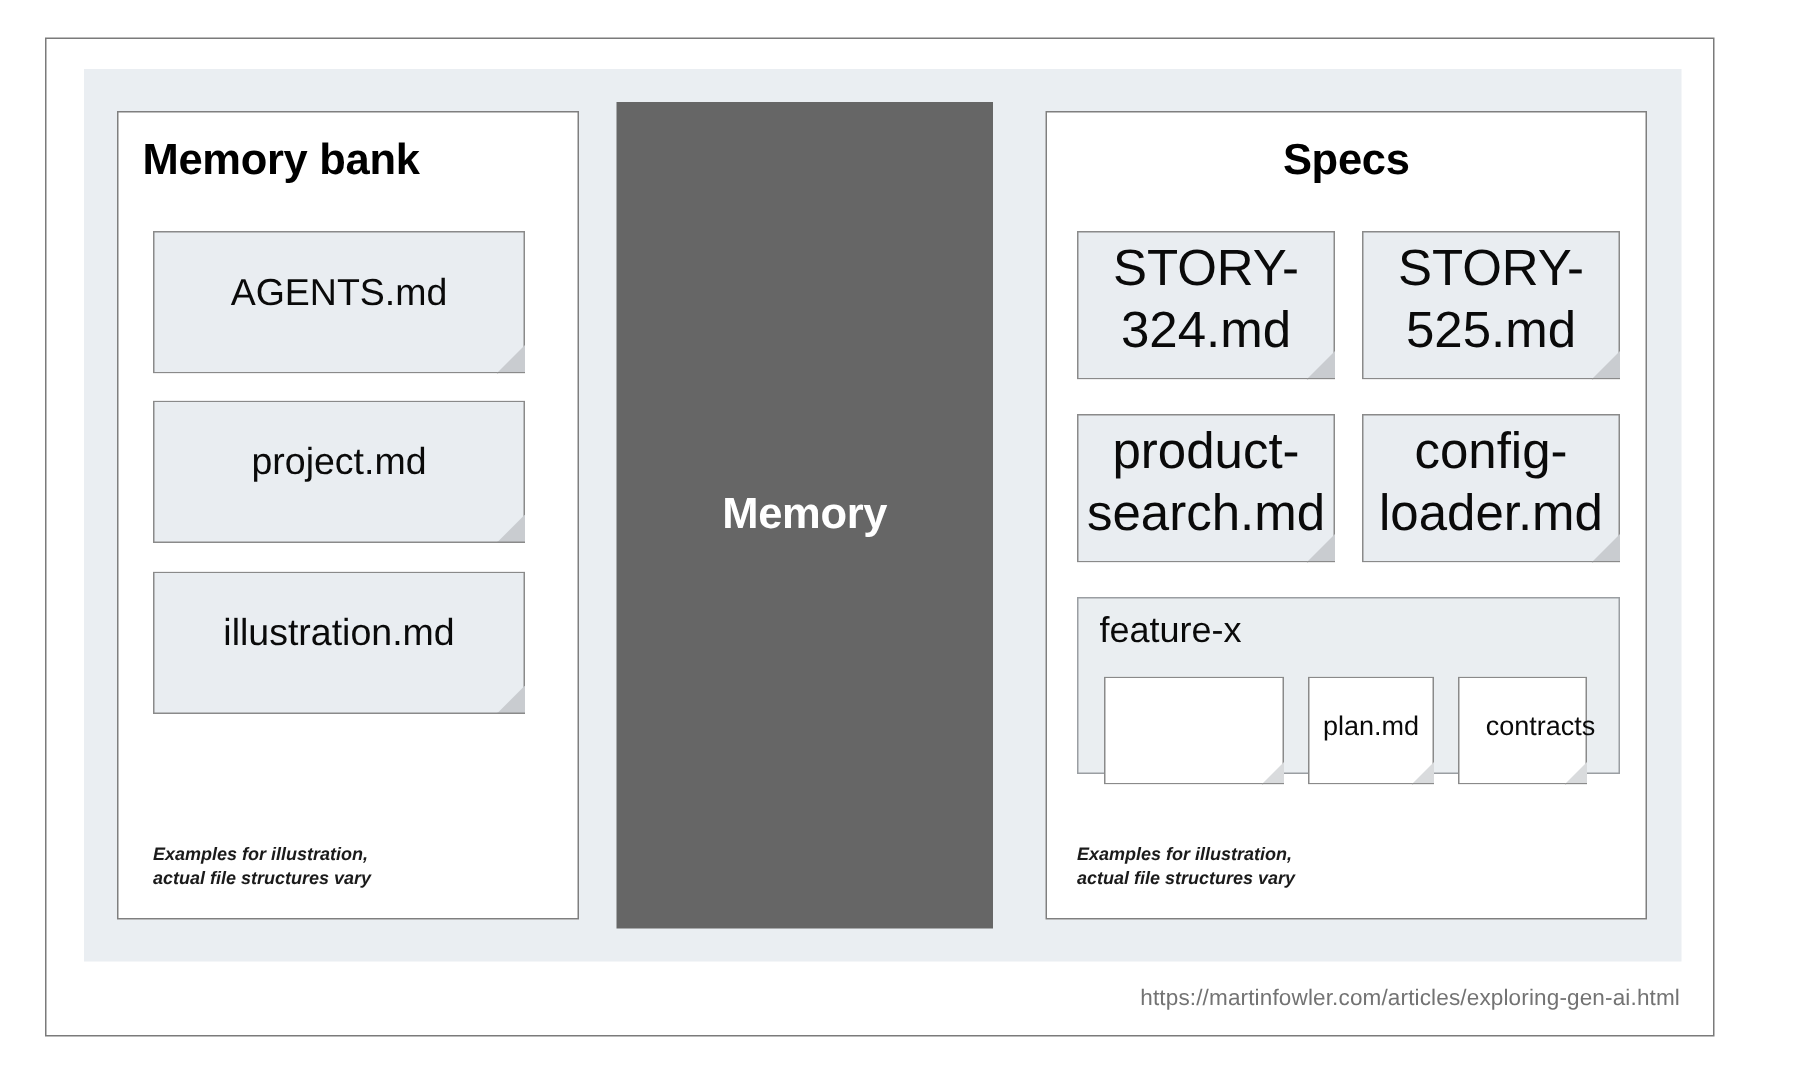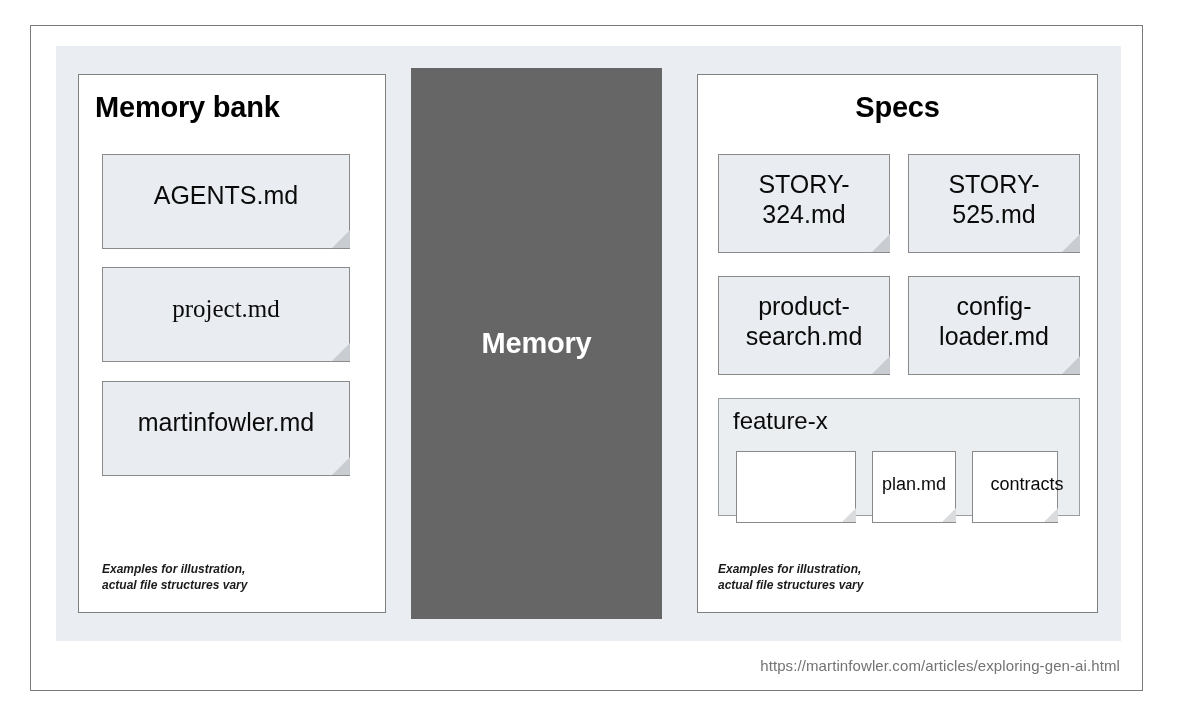--- a/index.html
+++ b/index.html
@@ -134,28 +134,28 @@
 
   
   .mem-card {
     left: 23px;
     width: 248px;
     height: 95px;
     font-size: 25px;
   }
   .mem-card .doc-text { margin-bottom: 12px; }
   #mem-card-0 { top: 79px; }
-  #mem-card-1 { top: 192px; font-family: Liberation Serif, serif; }
+  #mem-card-1 { top: 192px; }
   #mem-card-2 { top: 306px; }
 
   
   .spec-card {
     width: 172px;
     height: 99px;
-    font-size: 25px;
+    font-size: 34px;
   }
   .spec-card .doc-text { margin-bottom: 8px; }
   #spec-card-0 { left: 20px;  top: 79px; }
   #spec-card-1 { left: 210px; top: 79px; }
   #spec-card-2 { left: 20px;  top: 201px; }
   #spec-card-3 { left: 210px; top: 201px; }
 
   
   #feature-group {
     position: absolute;
@@ -232,21 +232,21 @@
 
       <div class="doc-card mem-card" id="mem-card-1">
         <span class="doc-body"></span>
         <span class="doc-fold"></span>
         <span class="doc-text">project.md</span>
       </div>
 
       <div class="doc-card mem-card" id="mem-card-2">
         <span class="doc-body"></span>
         <span class="doc-fold"></span>
-        <span class="doc-text">martinfowler.md</span>
+        <span class="doc-text">illustration.md</span>
       </div>
 
       <div class="panel-note" id="memory-note">Examples for illustration,
 actual file structures vary</div>
     </div>
 
     <div id="agent-block">
       <span id="agent-label">Memory</span>
     </div>
 

